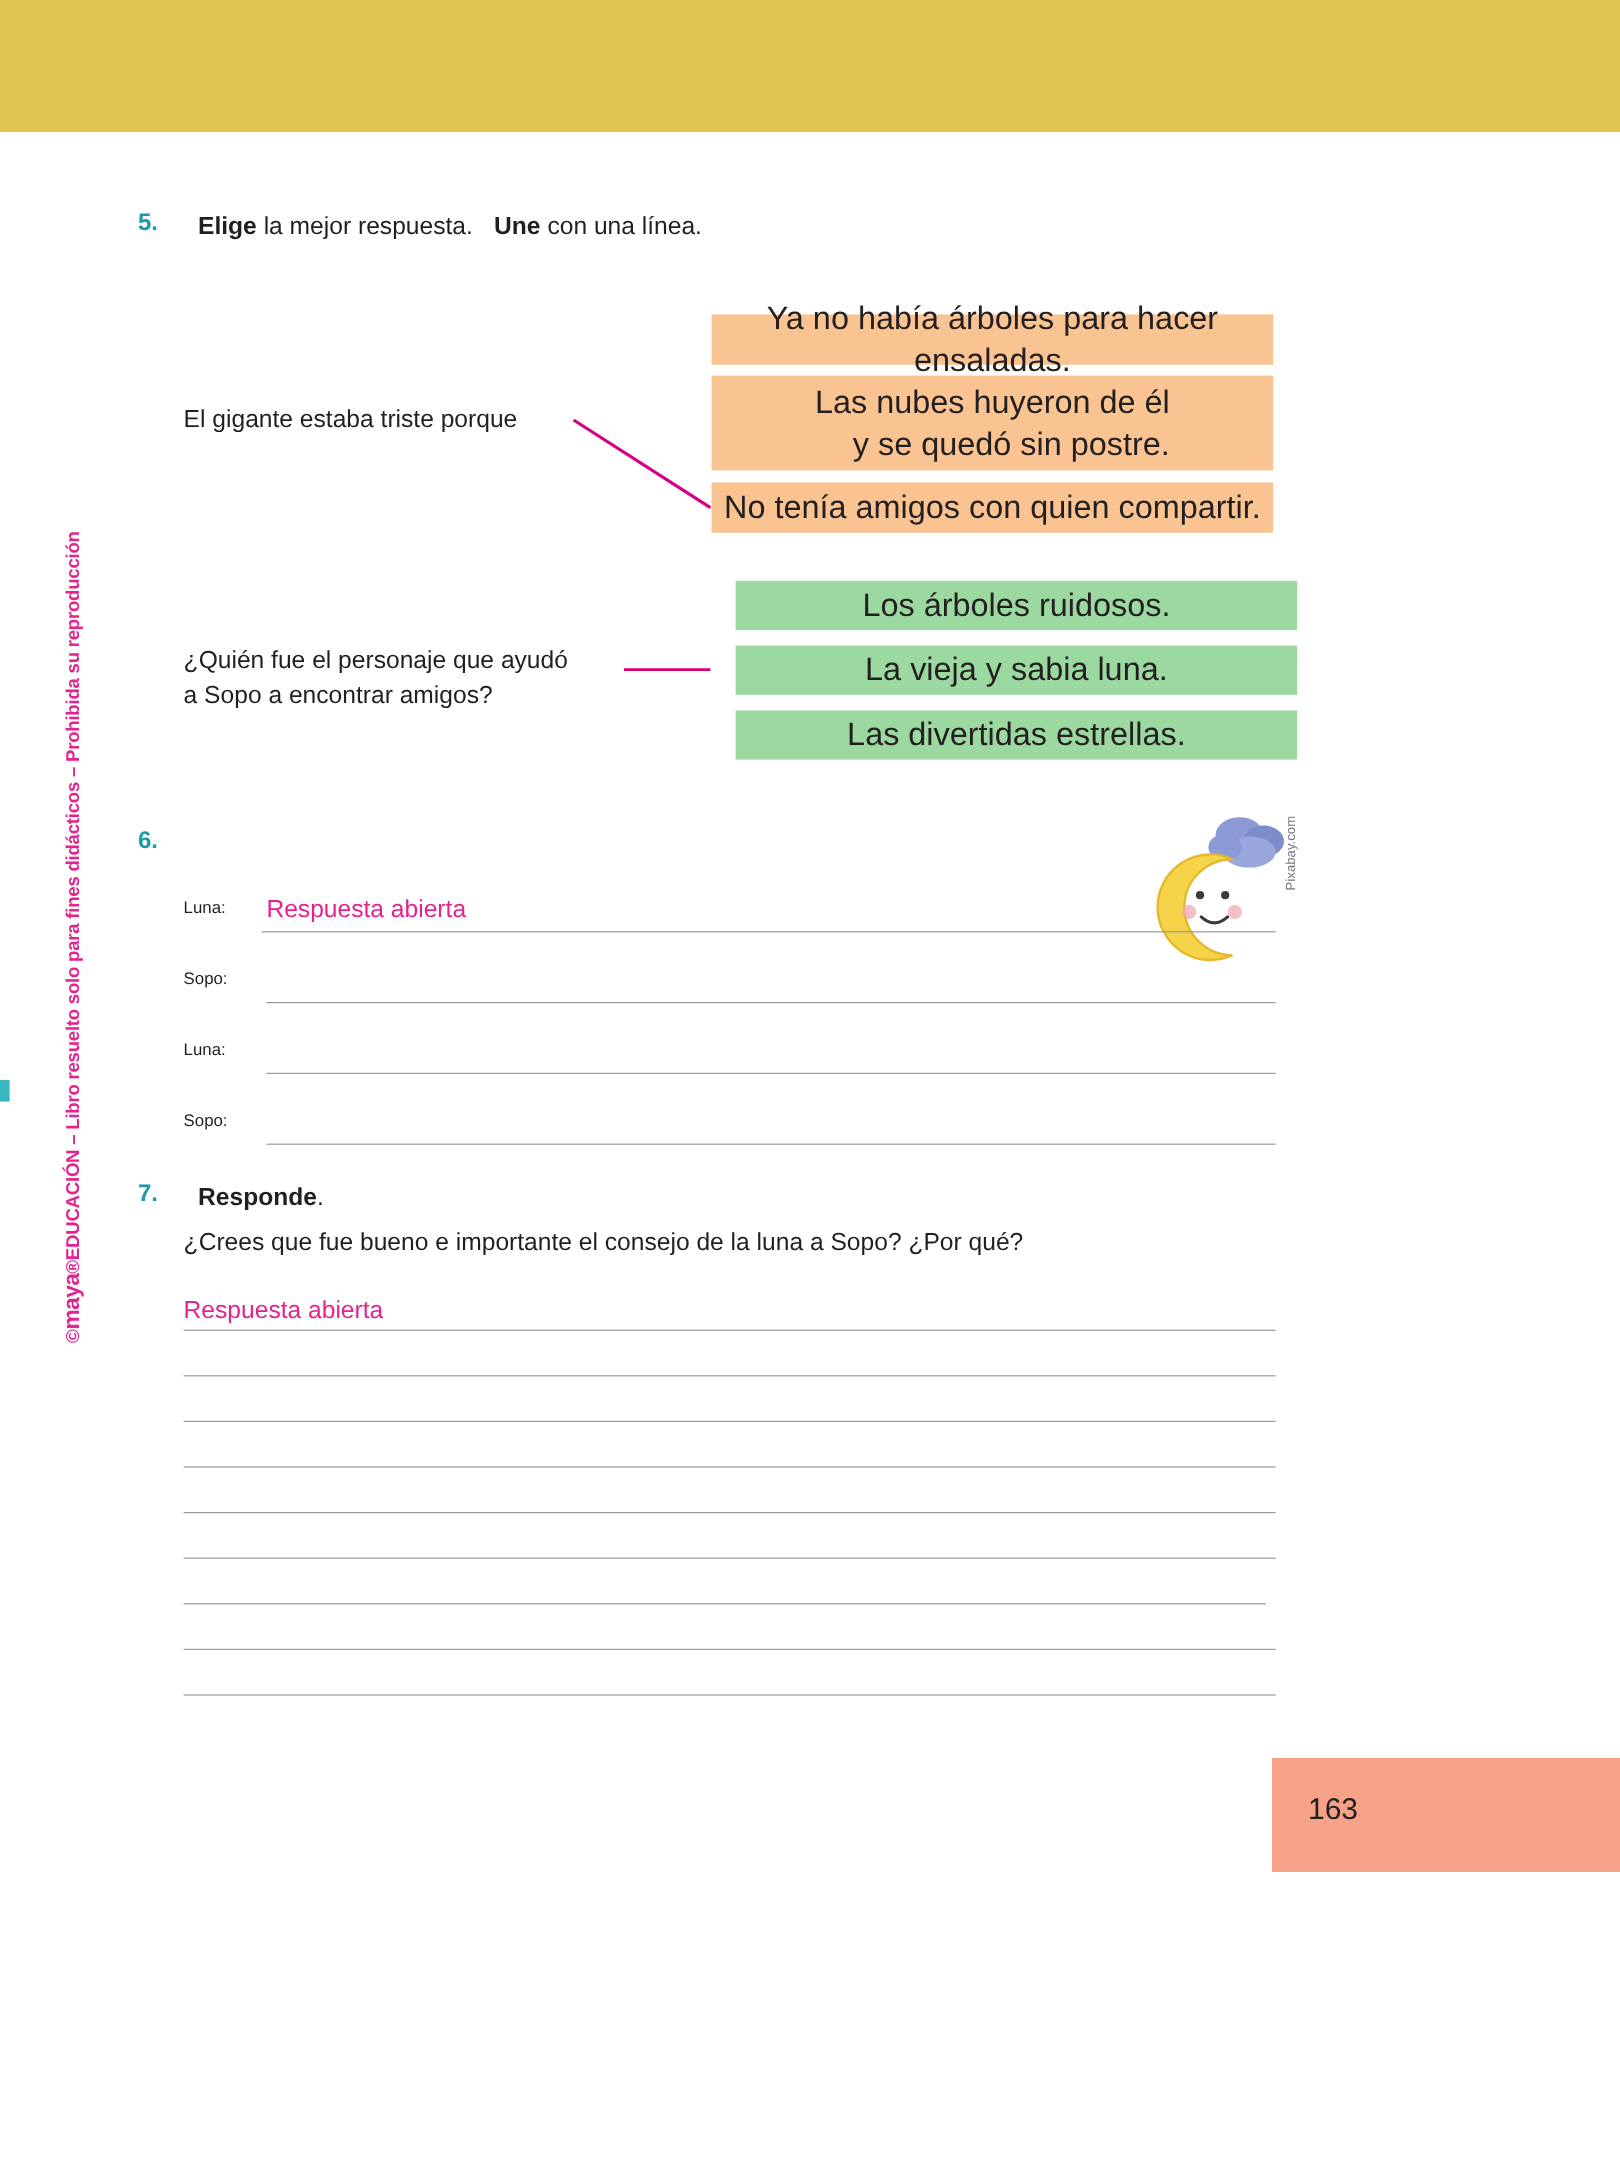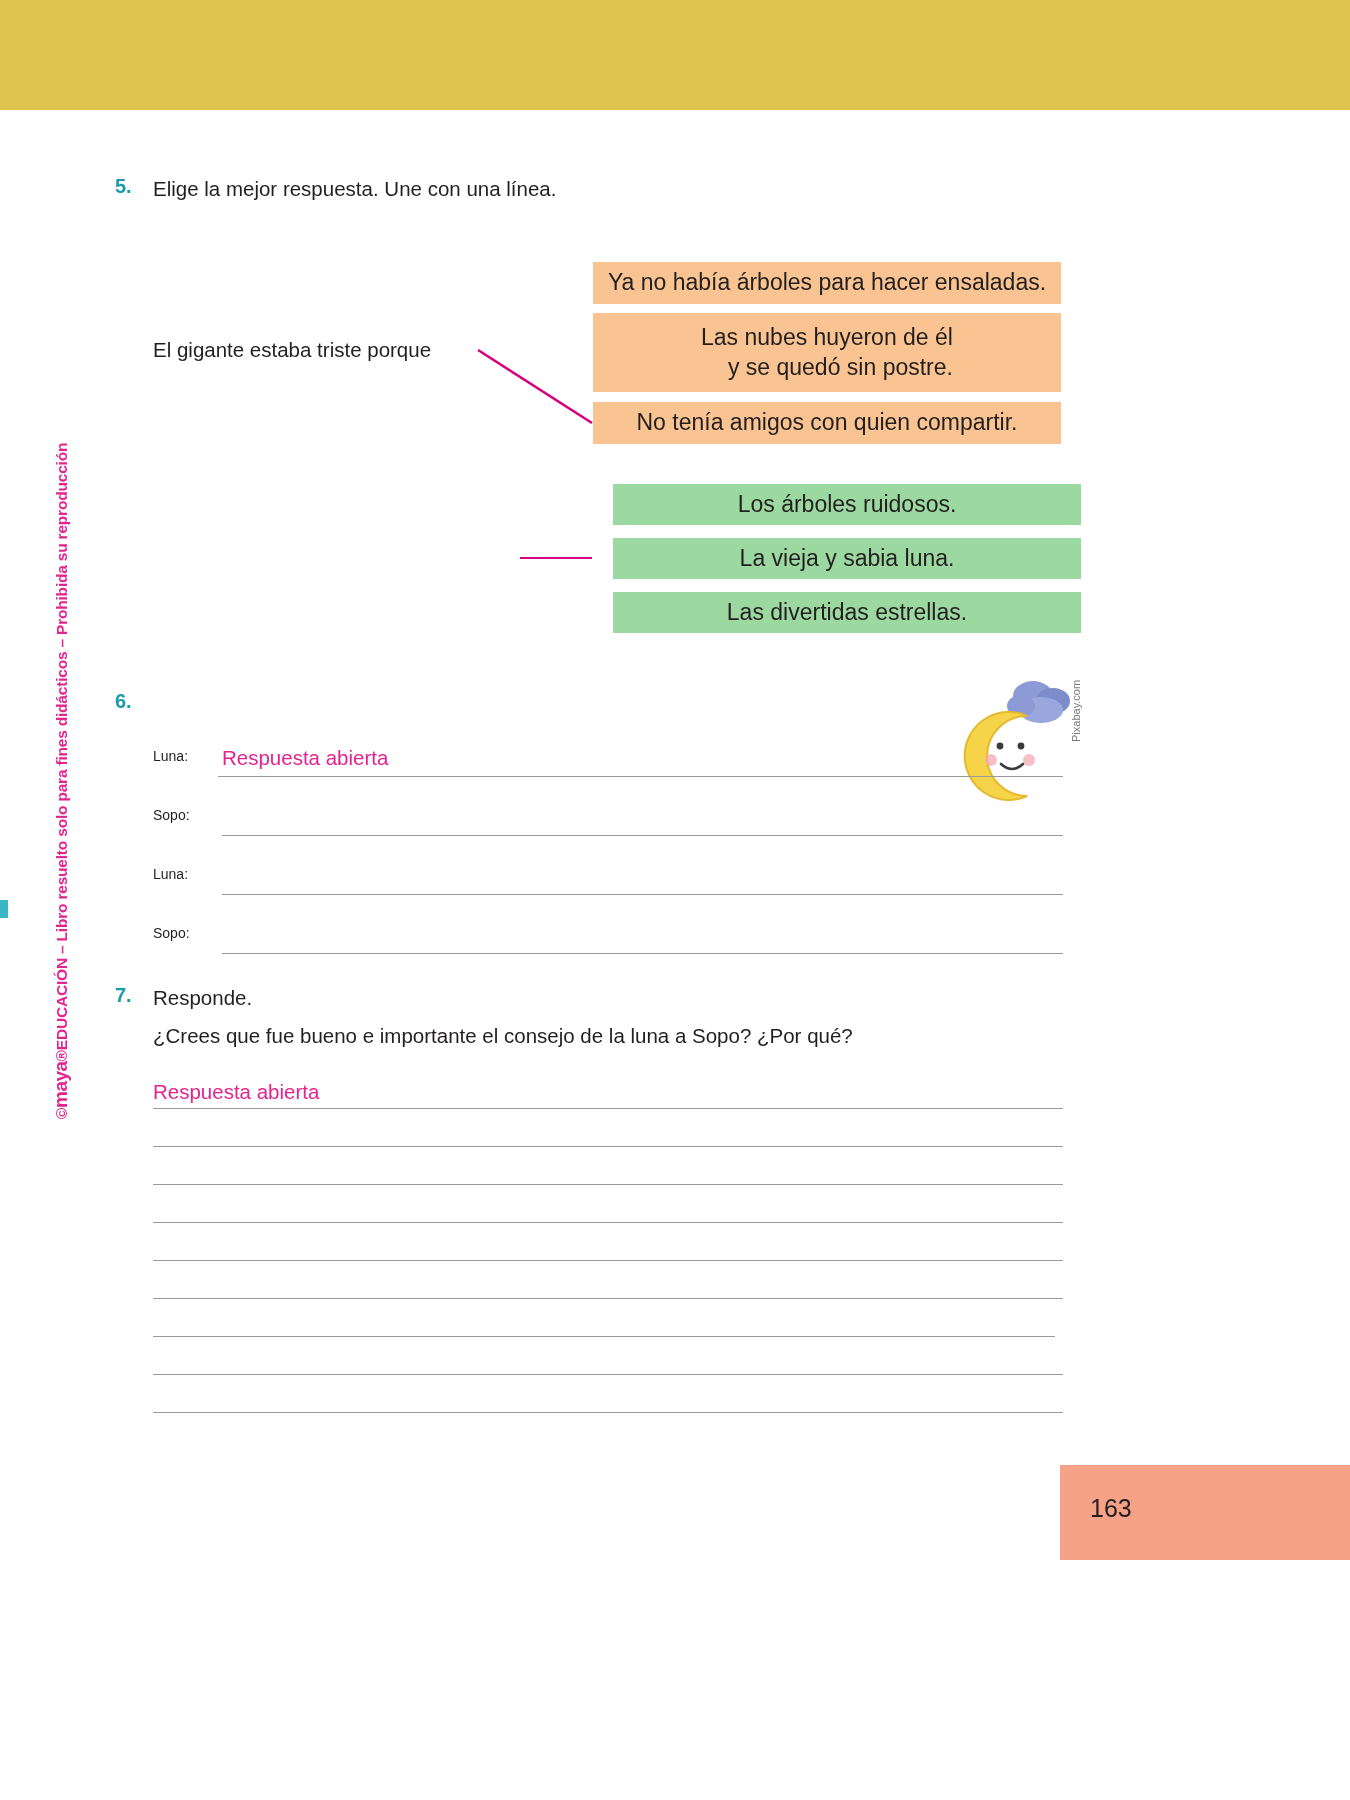--- a/index.html
+++ b/index.html
@@ -43,32 +43,32 @@
   .content{position:absolute;left:0;top:0;width:1350px;height:1800px;}
 
   .ex-num{
     position:absolute;
     font-size:20px;font-weight:bold;color:#1b9aaa;
   }
   .ex-text{
     position:absolute;
     font-size:20.5px;color:#231f20;line-height:1.35;
   }
-  .ex-text b{font-weight:normal;}
+  .ex-text b{font-weight:bold;margin-left:12px;}
 
   
   .q5a{position:absolute;left:153px;top:338px;font-size:20.5px;color:#231f20;white-space:nowrap;}
   .q5b{position:absolute;left:153px;top:536px;font-size:20.5px;color:#231f20;line-height:1.42;width:400px;}
 
   .optbox{
     position:absolute;
     left:593px;width:468px;
     display:flex;align-items:center;justify-content:center;
     text-align:center;
-    font-size:23px;color:#231f20;
+    font-size:27px;color:#231f20;
     line-height:1.28;
   }
   .orange{background:#f9c491;}
   .green{background:#9cd9a0;margin-left:20px;}
 
   
   .connector{position:absolute;left:0;top:0;width:1350px;height:1800px;pointer-events:none;}
 
   
   .dlg-label{
@@ -115,20 +115,24 @@
 
 <div class="content">
 
   <div class="ex-num" style="left:115px;top:175px;">5.</div>
   <div class="ex-text" style="left:153px;top:175px;">
     <b>Elige</b><span> la mejor respuesta. </span><b>Une</b><span> con una línea.</span>
   </div>
 
   <div class="q5a">El gigante estaba triste porque</div>
 
+  <div class="q5b">
+    <span>¿Quién fue el personaje que ayudó</span><br>
+    <span>a Sopo a encontrar amigos?</span>
+  </div>
 
   <div class="optbox orange" style="top:262px;height:42px;">
     <span>Ya no había árboles para hacer ensaladas.</span>
   </div>
 
   <div class="optbox orange" style="top:313px;height:79px;text-align:right;">
     <span id="orange2">Las nubes huyeron de él<br>y se quedó sin postre.</span>
   </div>
 
   <div class="optbox orange" style="top:402px;height:42px;text-align:center;">

